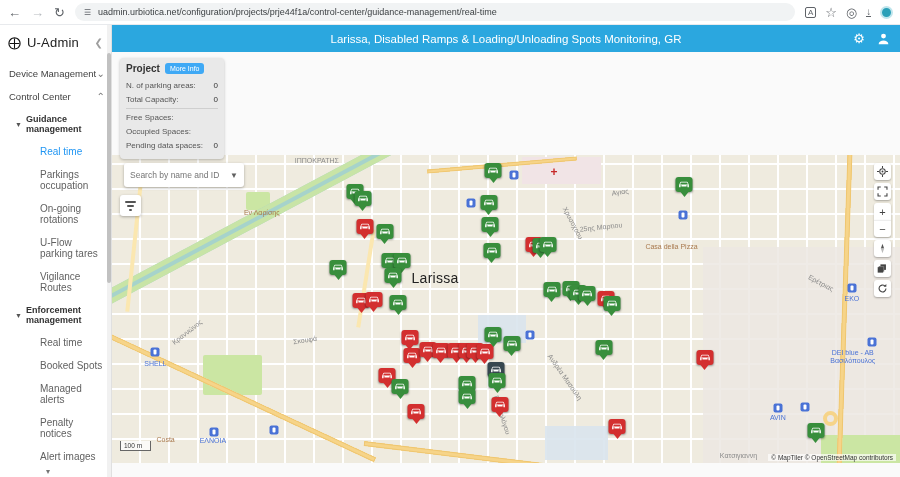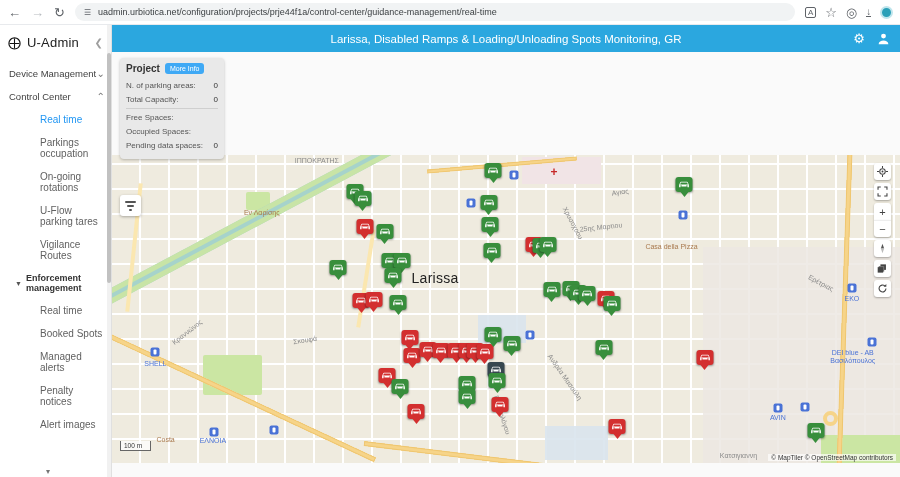--- a/index.html
+++ b/index.html
@@ -132,20 +132,24 @@
       <span class="sb-collapse">❮</span>
     </div>
     <div id="sb-items">
         <div class="sb-item top">
           <span>Device Management</span>
           <span class="chev" style="font-size: 10px;">⌄</span>
         </div>
         <div class="sb-item top">
           <span>Control Center</span>
           <span class="chev" style="font-size: 10px;">⌃</span>
+        </div>
+        <div class="sb-item section">
+          <span class="tri">▼</span>
+          <span>Guidance management</span>
         </div>
         <div class="sb-item link active link">
           <span>Real time</span>
         </div>
         <div class="sb-item link">
           <span>Parkings occupation</span>
         </div>
         <div class="sb-item link">
           <span>On-going rotations</span>
         </div>
@@ -528,20 +532,24 @@
               <path fill="#fff" d="M3 9l2-5c.2-.6.8-1 1.4-1h11.2c.6 0 1.2.4 1.4 1l2 5v4h-2.5v-1.5H5.5V13H3V9zm3.2-4.5L4.8 8h14.4l-1.4-3.5H6.2zM6.5 9.2a1.3 1.3 0 1 0 0 2.6 1.3 1.3 0 0 0 0-2.6zm11 0a1.3 1.3 0 1 0 0 2.6 1.3 1.3 0 0 0 0-2.6z"></path>
             </svg>
           </div>
           <div class="marker" style="left: 89.3%; top: 91.9%; background: rgb(56, 142, 60); color: rgb(56, 142, 60);">
             <svg viewBox="0 0 24 16">
               <path fill="#fff" d="M3 9l2-5c.2-.6.8-1 1.4-1h11.2c.6 0 1.2.4 1.4 1l2 5v4h-2.5v-1.5H5.5V13H3V9zm3.2-4.5L4.8 8h14.4l-1.4-3.5H6.2zM6.5 9.2a1.3 1.3 0 1 0 0 2.6 1.3 1.3 0 0 0 0-2.6zm11 0a1.3 1.3 0 1 0 0 2.6 1.3 1.3 0 0 0 0-2.6z"></path>
             </svg>
           </div>
         </div>
 
+      <div class="search-box">
+        <input type="text" placeholder="Search by name and ID" style="">
+        <span class="search-caret">▼</span>
+      </div>
       <div class="filter-btn">
           <i></i>
           <i></i>
           <i></i>
         </div>
 
       <div class="map-controls" id="map-controls">
           <button class="mc-btn">
             <svg viewBox="0 0 16 16">
               <circle cx="8" cy="8" r="4" fill="none" stroke="#444" stroke-width="1.5"></circle>

